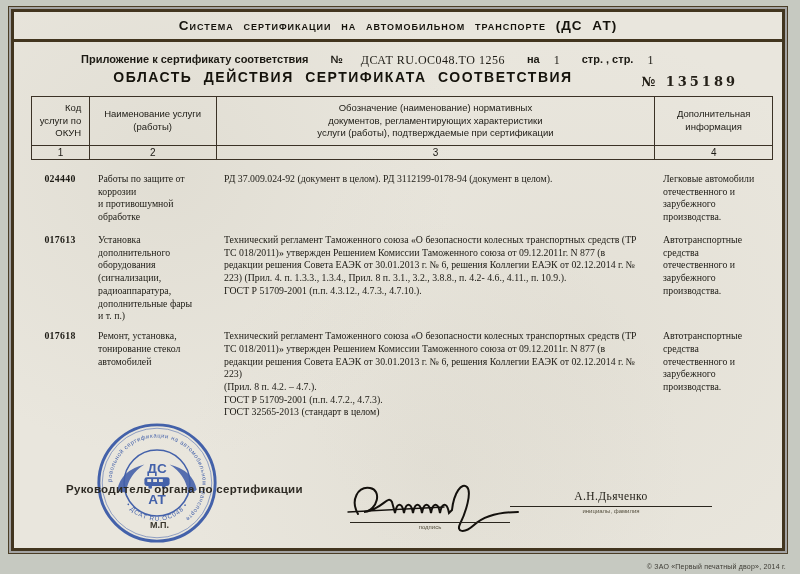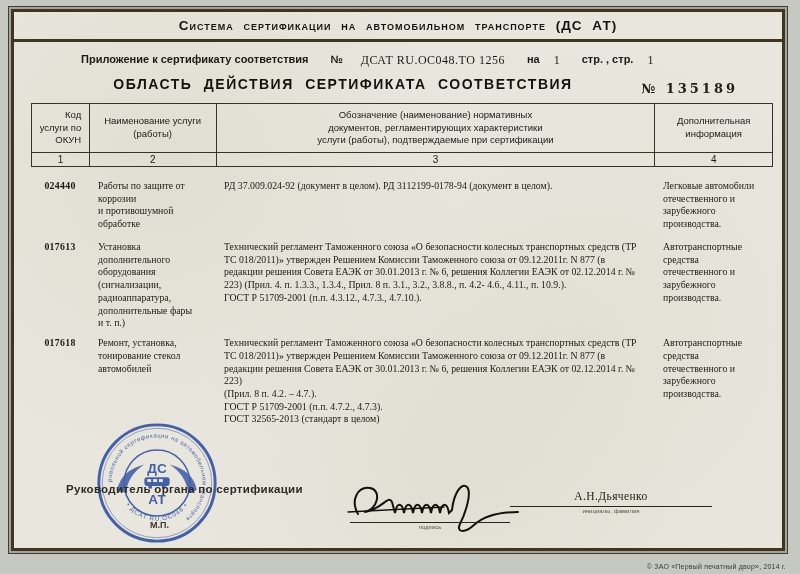--- a/index.html
+++ b/index.html
@@ -36,21 +36,21 @@
   .appendix-line{
     margin:11px 0 0 67px;
     display:flex;align-items:flex-start;
     font-size:11px;font-weight:bold;white-space:nowrap;
   }
   .appendix-line .certno{font-family:"Liberation Serif",serif;font-weight:normal;font-size:12px;letter-spacing:.5px;margin-left:18px;}
   .appendix-line .nsign{margin-left:22px;}
   .appendix-line .na{margin-left:22px;}
   .appendix-line .val{font-family:"Liberation Serif",serif;font-weight:normal;font-size:12px;margin-left:14px;}
   .appendix-line .str{margin-left:22px;}
-  .scope-row{position:relative;text-align:center;margin-top:7px;height:20px;}
+  .scope-row{position:relative;text-align:center;height:20px;}
   .scope-row .scope{
     font-weight:bold;font-size:14px;letter-spacing:1.5px;word-spacing:6px;color:#15130c;
     margin-right:110px;
   }
   .scope-row .serial{
     position:absolute;right:44px;top:6px;
     font-family:"DejaVu Serif",serif;font-weight:bold;font-size:13px;letter-spacing:3px;color:#242018;
   }
   
   .tbl{margin:8px 0 0 17px;width:742px;box-sizing:border-box;}

